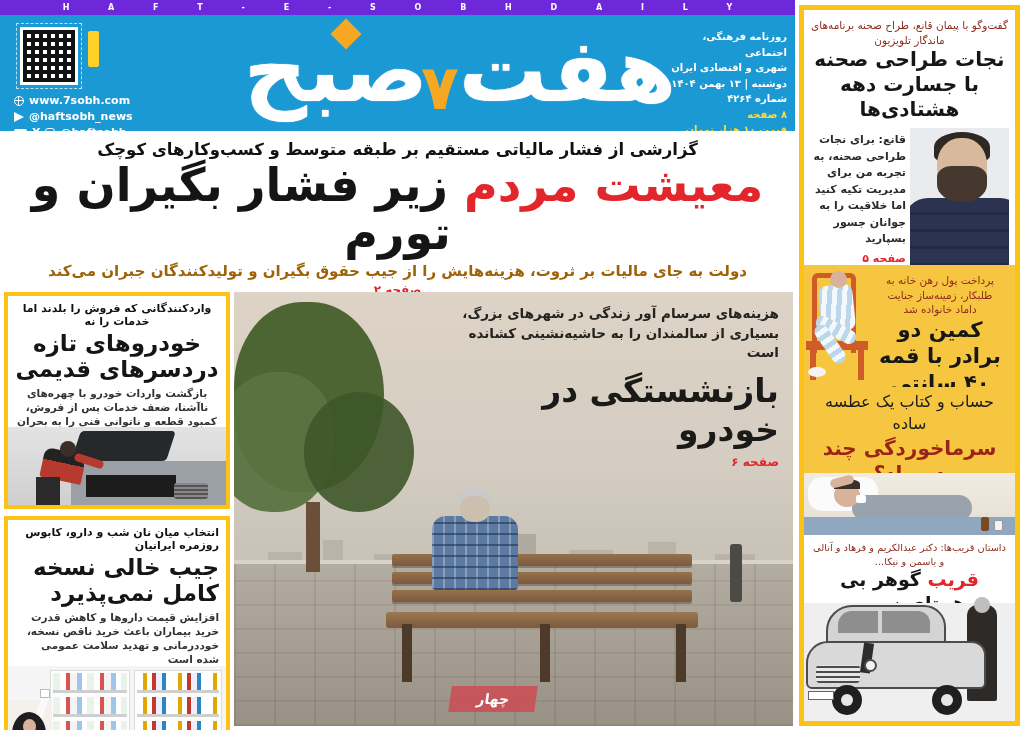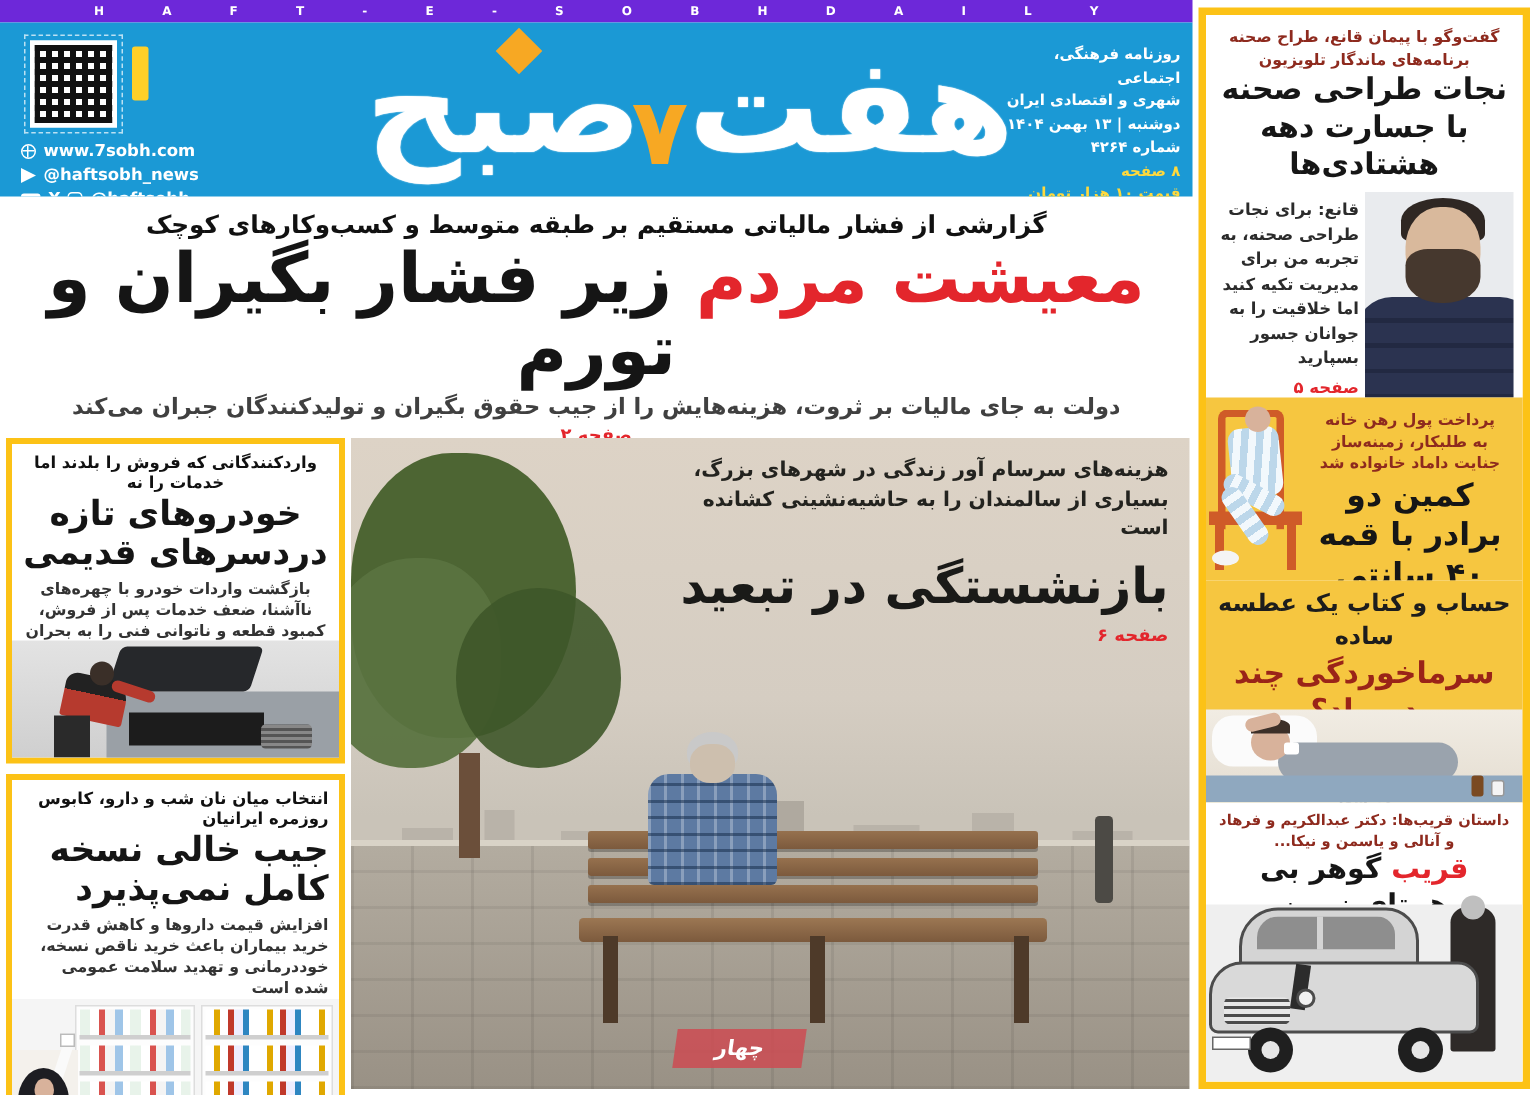--- a/index.html
+++ b/index.html
@@ -56,21 +56,21 @@
   #meta {
     position:absolute; right:8px; top:14px; width:128px; direction:rtl; text-align:right;
     color:#ffffff; font-size:10px; font-weight:bold; line-height:15.5px;
   }
   #meta .y { color:#ffd93d; }
   
   #lead { position:absolute; left:0; top:131px; width:795px; height:160px; text-align:center; direction:rtl; }
   #lead .kicker { margin-top:9px; font-size:16.5px; font-weight:bold; color:#111; }
   #lead .headline { margin-top:2px; font-size:46px; font-weight:bold; line-height:1.05; color:#151515; letter-spacing:-1px; }
   #lead .headline .red { color:#e3262c; }
-  #lead .deck { margin-top:4px; font-size:15px; font-weight:bold; color:#404040; }
+  #lead .deck { margin-top:4px; font-size:15px; font-weight:bold; color:#a16207; }
   .page-ref { color:#e3262c; font-size:12px; font-weight:bold; }
   #lead .page-ref { display:block; margin-top:3px; }
   
   .news-box {
     position:absolute; left:4px; width:226px; background:#fff;
     border:4px solid #fcc216; padding:6px 7px 0 7px; direction:rtl; text-align:center;
   }
   #box-cars { top:292px; height:217px; }
   #box-pharmacy { top:516px; height:266px;text-align:right; }
   .news-box .kicker { font-size:11px; font-weight:bold; color:#111; }
@@ -143,21 +143,21 @@
   .photo-caption .headline { font-size:33px; font-weight:bold; color:#1a1a18; margin-top:8px; }
   .photo-caption .page-ref { display:block; margin-top:6px; }
   .watermark { position:absolute; left:216px; bottom:14px; width:86px; height:26px; background:rgba(205,75,82,.85);
      transform:skewX(-8deg); color:#fff; font-size:14px; font-weight:bold; text-align:center; line-height:26px; direction:rtl; }
   
   #sidebar {
     position:absolute; left:799px; top:5px; width:221px; height:721px;
     border:5px solid #fcc216; background:#ffffff; display:flex; flex-direction:column;
   }
   .sb { position:relative; direction:rtl; overflow:hidden; }
-  .sb .kicker { font-size:10.5px; font-weight:bold; color:#8e2a1e; text-align:center; line-height:1.4; }
+  .sb .kicker { font-size:10.5px; font-weight:normal; color:#8e2a1e; text-align:center; line-height:1.4; }
   .sb .headline { font-size:20px; font-weight:bold; color:#161616; text-align:center; line-height:1.25; }
   .sb .body { font-size:11px; font-weight:bold; color:#2b2b2b; line-height:1.5; text-align:right; }
   
   #sb1 { height:255px; padding:8px 6px 0 6px; background:#fff; }
   #sb1 .row { display:flex; margin-top:6px; gap:4px; height:176px; }
   #sb1 .txt { width:96px; padding-top:4px; }
   #sb1 .page-ref { display:block; margin-top:4px; font-size:11px; }
   .portrait { position:relative; flex:1; background:#e9ebee; overflow:hidden; }
   .portrait .hair { position:absolute; left:24px; top:4px; width:56px; height:30px; background:#2f2723; border-radius:50% 50% 20% 20%; }
   .portrait .head { position:absolute; left:27px; top:10px; width:50px; height:58px; background:#d9b99c; border-radius:46%; }
@@ -343,21 +343,21 @@
       <div class="leg l2"></div>
       <div class="leg l3"></div>
     </div>
     <div class="man">
       <div class="torso"></div>
       <div class="hair"></div>
       <div class="head"></div>
     </div>
     <div class="photo-caption">
       <div class="lede">هزینه‌های سرسام آور زندگی در شهرهای بزرگ، بسیاری از سالمندان را به حاشیه‌نشینی کشانده است</div>
-      <div class="headline">بازنشستگی در تبعید</div>
+      <div class="headline">بازنشستگی در خودرو</div>
       <span class="page-ref">صفحه ۶</span>
     </div>
     <div class="watermark">چهار</div>
   </div>
 
   <div id="sidebar">
 
     <div class="sb" id="sb1">
       <div class="kicker">گفت‌وگو با پیمان قانع، طراح صحنه برنامه‌های ماندگار تلویزیون</div>
       <div class="headline">نجات طراحی صحنه با جسارت دهه هشتادی‌ها</div>

